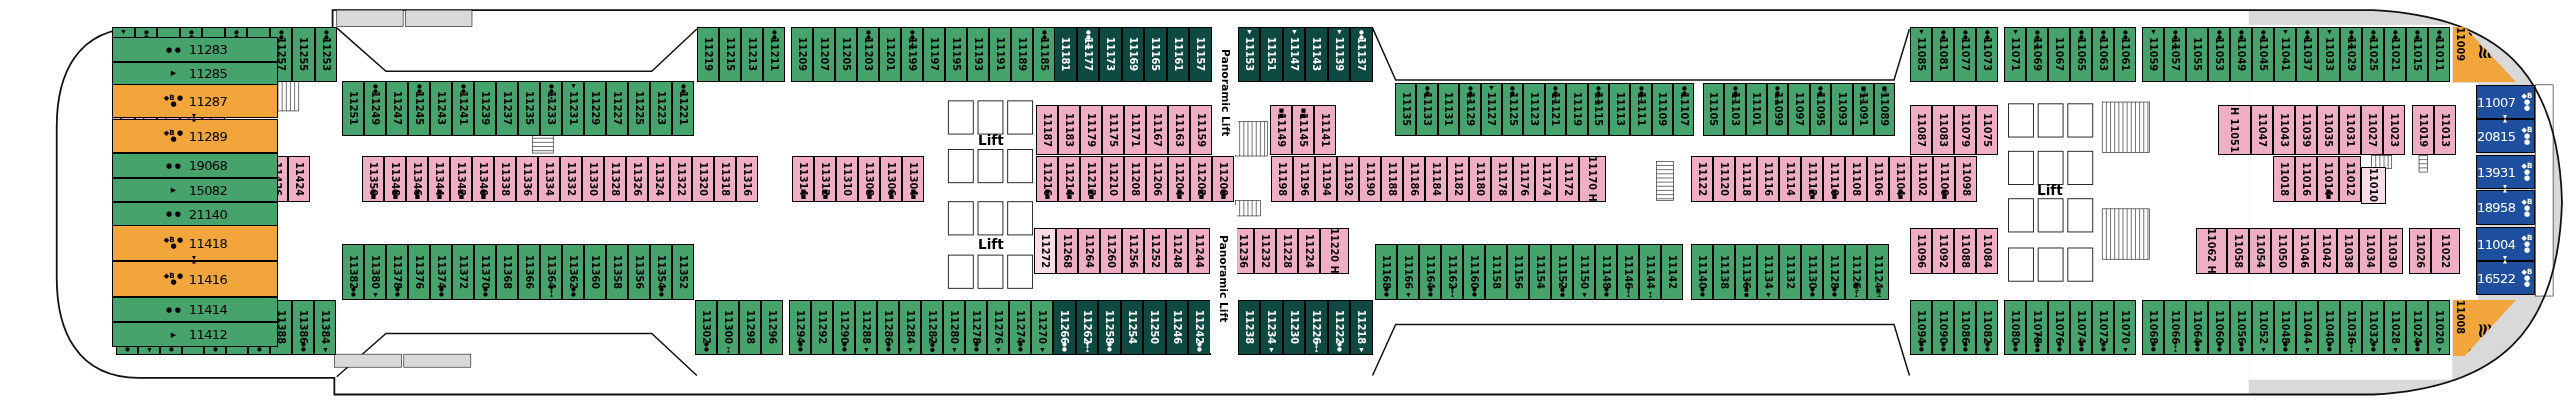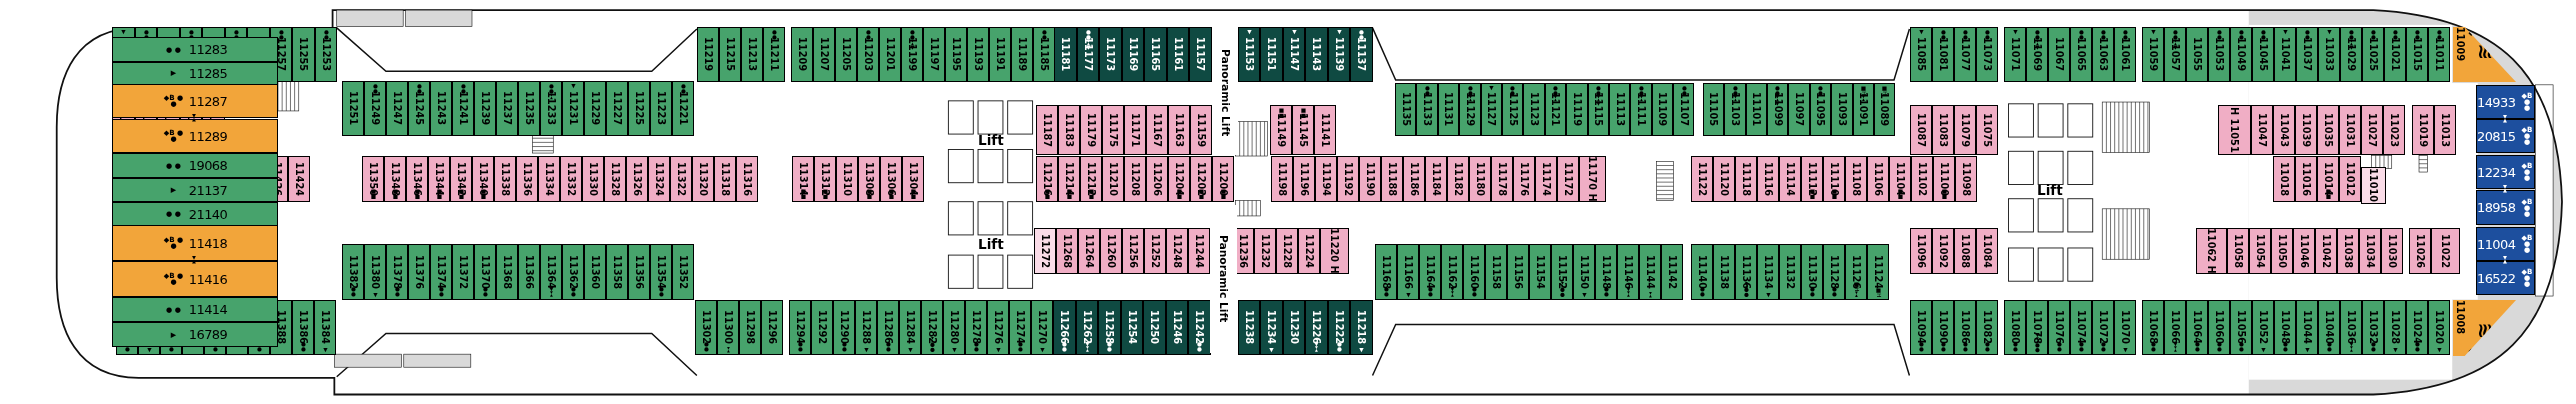--- a/index.html
+++ b/index.html
@@ -1515,55 +1515,55 @@
       <div class="stackcab c-o" style="left: 112px; top: 119px; width: 166px; height: 34px;">
         <span class="smk">◆B ● ●</span>
         <span class="snum">11289</span>
       </div>
       <div class="stackcab c-g" style="left: 112px; top: 153px; width: 166px; height: 25px;">
         <span class="smk">● ●</span>
         <span class="snum">19068</span>
       </div>
       <div class="stackcab c-g" style="left: 112px; top: 178px; width: 166px; height: 24px;">
         <span class="smk">▶</span>
-        <span class="snum">21137</span>
+        <span class="snum">15082</span>
       </div>
       <div class="stackcab c-g" style="left: 112px; top: 202px; width: 166px; height: 24px;">
         <span class="smk">● ●</span>
         <span class="snum">21140</span>
       </div>
       <span class="conn" style="left: 190px; top: 256px; color: rgb(0, 0, 0);">▸◂</span>
       <div class="stackcab c-o" style="left: 112px; top: 225px; width: 166px; height: 36px;">
         <span class="smk">◆B ● ●</span>
         <span class="snum">11418</span>
       </div>
       <div class="stackcab c-o" style="left: 112px; top: 261px; width: 166px; height: 36px;">
         <span class="smk">◆B ● ●</span>
         <span class="snum">11416</span>
       </div>
       <div class="stackcab c-g" style="left: 112px; top: 297px; width: 166px; height: 25px;">
         <span class="smk">● ●</span>
         <span class="snum">11414</span>
       </div>
       <div class="stackcab c-g" style="left: 112px; top: 322px; width: 166px; height: 25px;">
         <span class="smk">▶</span>
-        <span class="snum">16789</span>
+        <span class="snum">11412</span>
       </div>
       <span class="conn" style="left: 2501px; top: 115px; color: rgb(255, 255, 255);">▸◂</span>
       <div class="stackcab c-b" style="left: 2476px; top: 85px; width: 59px; height: 34px;">
-        <span class="snum">14933</span>
+        <span class="snum">11007</span>
         <span class="smk">◆B ● ●</span>
       </div>
       <div class="stackcab c-b" style="left: 2476px; top: 119px; width: 59px; height: 34px;">
         <span class="snum">20815</span>
         <span class="smk">◆B ● ●</span>
       </div>
       <span class="conn" style="left: 2501px; top: 185px; color: rgb(255, 255, 255);">▸◂</span>
       <div class="stackcab c-b" style="left: 2476px; top: 155px; width: 59px; height: 34px;">
-        <span class="snum">12234</span>
+        <span class="snum">13931</span>
         <span class="smk">◆B ● ●</span>
       </div>
       <div class="stackcab c-b" style="left: 2476px; top: 190px; width: 59px; height: 35px;">
         <span class="snum">18958</span>
         <span class="smk">◆B ● ●</span>
       </div>
       <span class="conn" style="left: 2501px; top: 256px; color: rgb(255, 255, 255);">▸◂</span>
       <div class="stackcab c-b" style="left: 2476px; top: 227px; width: 59px; height: 34px;">
         <span class="snum">11004</span>
         <span class="smk">◆B ● ●</span>

